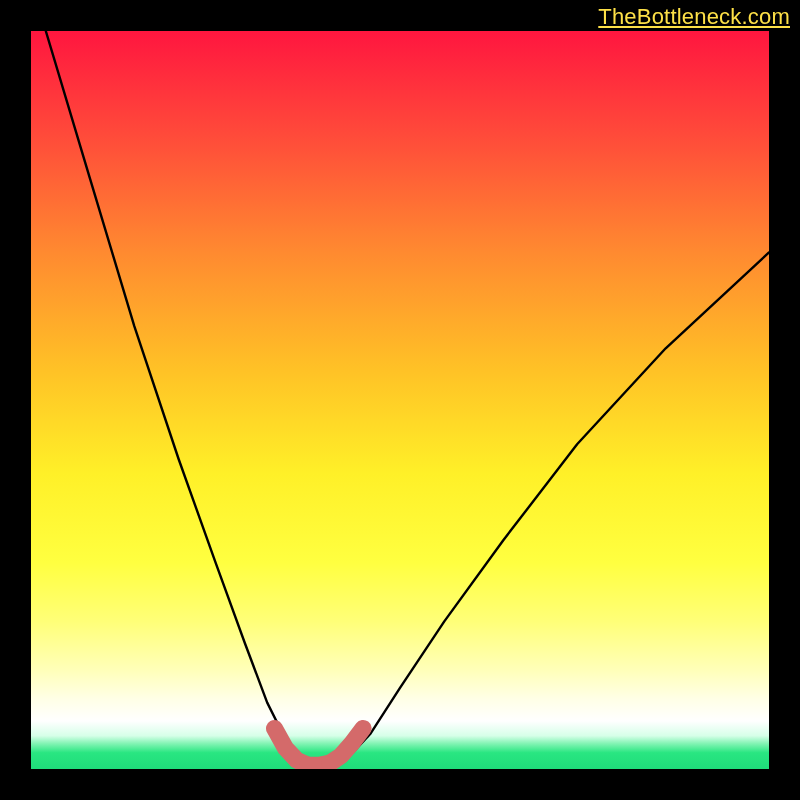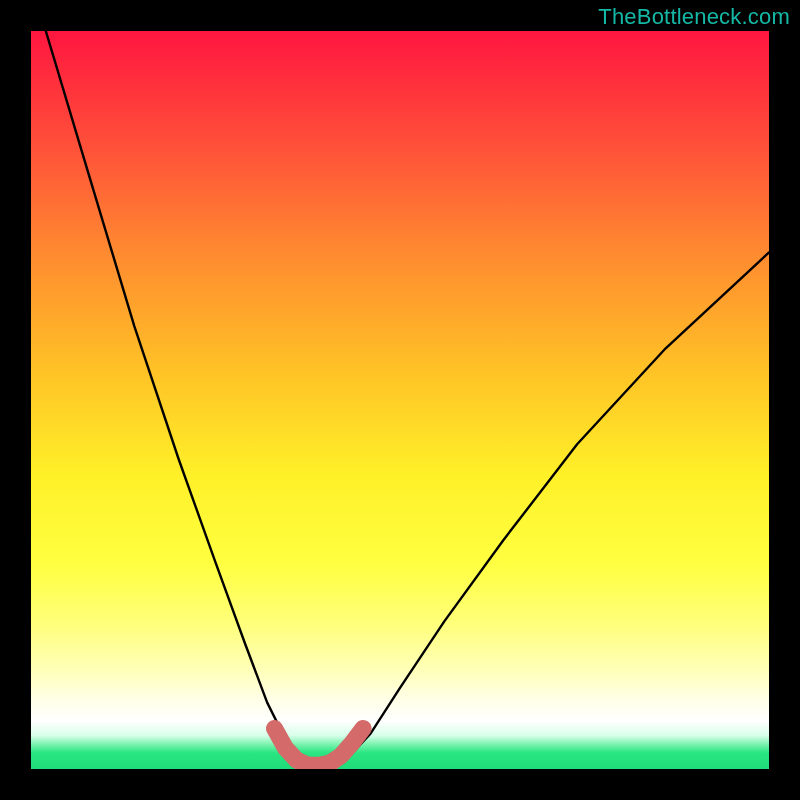--- a/index.html
+++ b/index.html
@@ -24,25 +24,26 @@
     left: 31px;
     top: 31px;
     width: 738px;
     height: 738px;
     
   }
   .watermark {
     position: absolute;
     top: 4px;
     right: 10px;
-    color: #14b8a6;
+    color: #fde047;
     font-size: 22px;
     font-weight: 500;
     letter-spacing: 0.2px;
     user-select: none;
+    text-decoration: underline;
   }
   svg { display: block; }
 </style>
 </head>
 <body>
 
 <div class="frame">
 
   <div class="plot">
     <svg width="738" height="738" viewBox="0 0 738 738">

